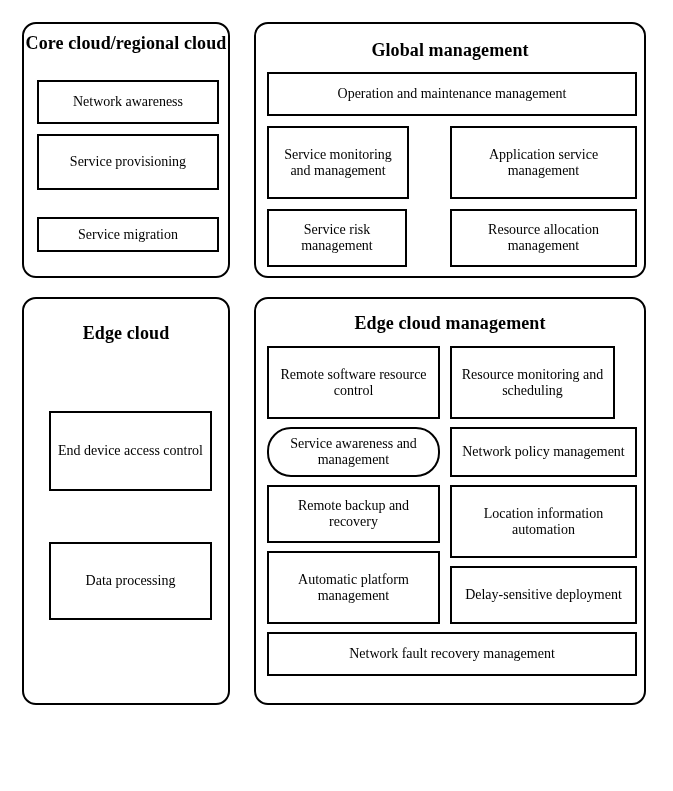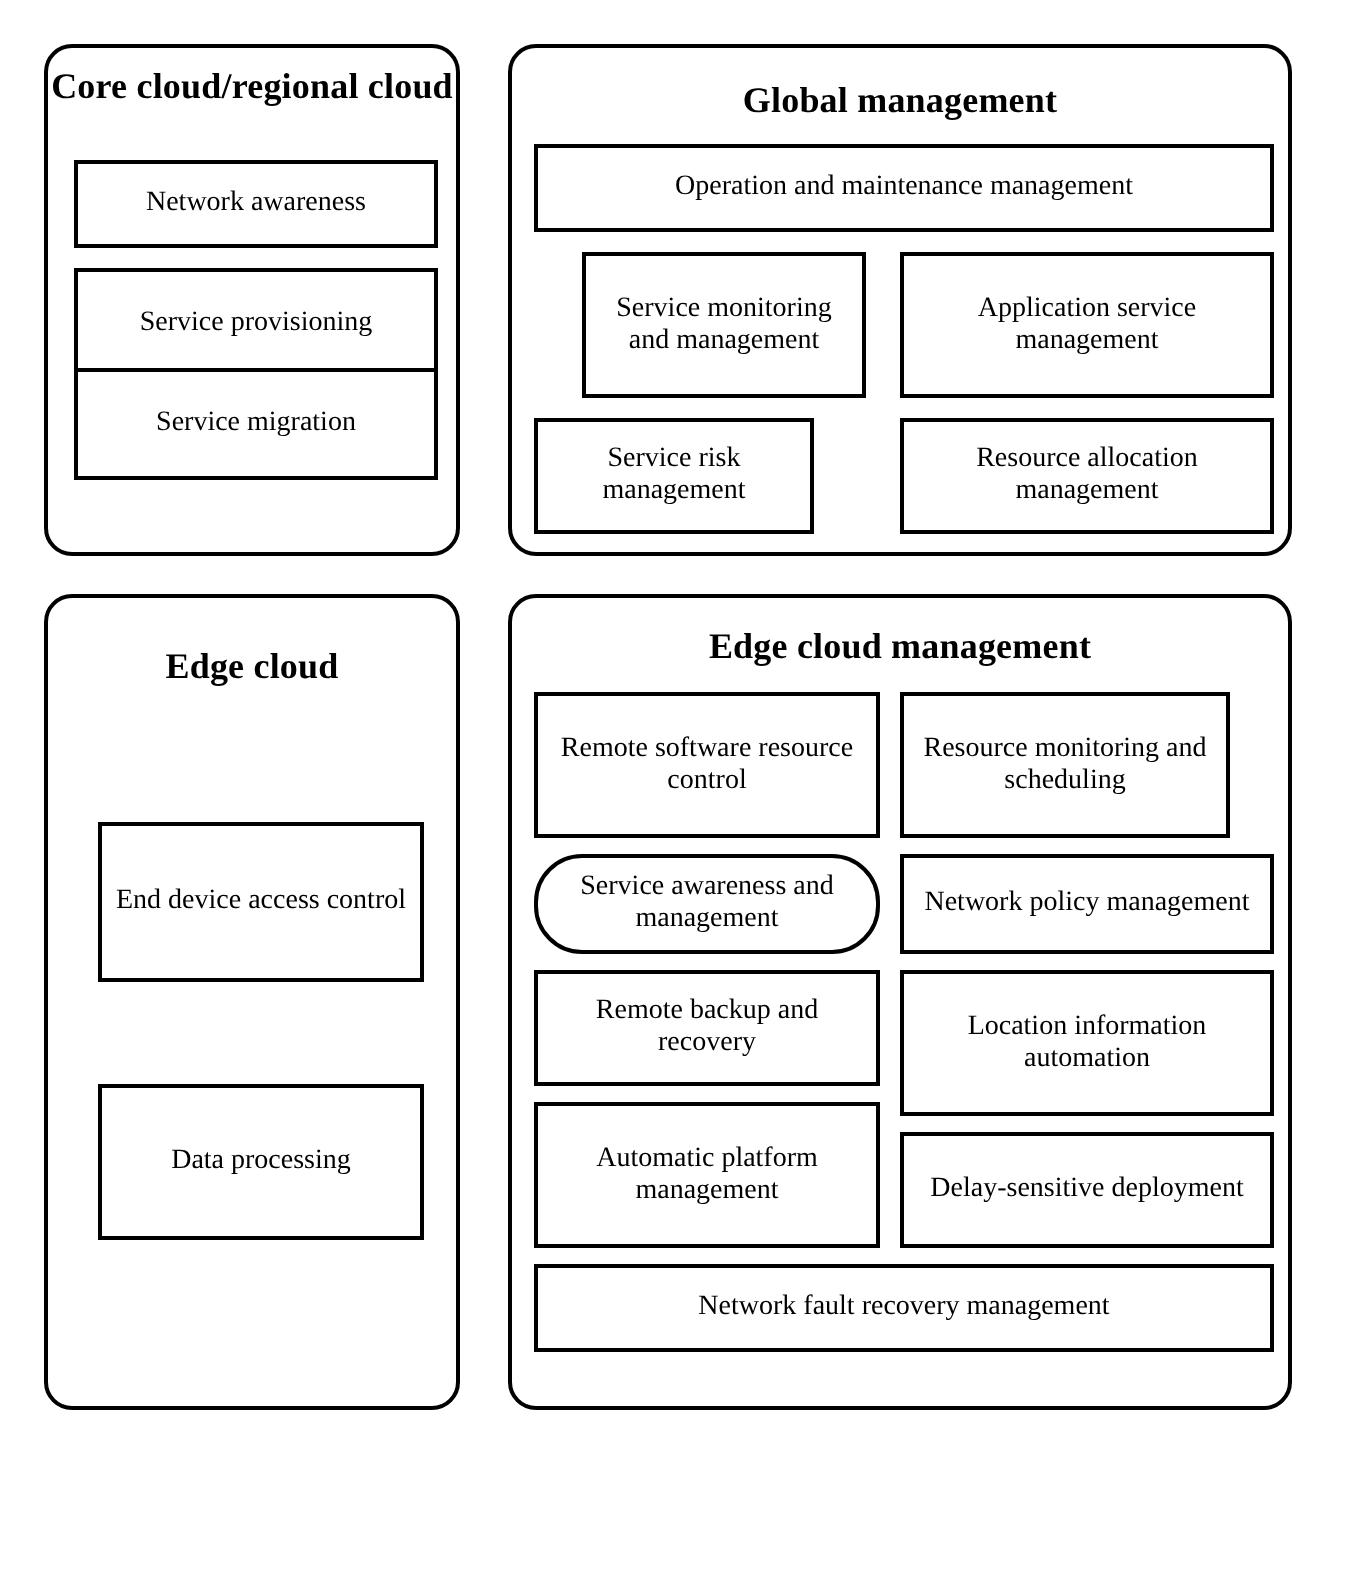--- a/index.html
+++ b/index.html
@@ -54,25 +54,25 @@
   #panel-edge-mgmt   { left: 254px; top: 297px; width: 392px; height: 408px; }
 
   .fgroup-title.core    { padding-top: 9px; }
   .fgroup-title.global  { padding-top: 16px; }
   .fgroup-title.edge    { padding-top: 24px; }
   .fgroup-title.edgemgt { padding-top: 14px; }
 
   
   #core-b0 { left: 13px; top: 56px;  width: 182px; height: 44px; }
   #core-b1 { left: 13px; top: 110px; width: 182px; height: 56px; }
-  #core-b2 { left: 13px; top: 160px; width: 182px; height: 56px; text-align: right; }
+  #core-b2 { left: 13px; top: 193px; width: 182px; height: 35px; text-align: right; }
 
   
   #glob-b0 { left: 11px;  top: 48px;  width: 370px; height: 44px; }
-  #glob-b1 { left: 11px;  top: 102px; width: 142px; height: 73px; margin-left: 24px; }
+  #glob-b1 { left: 11px;  top: 102px; width: 142px; height: 73px; }
   #glob-b2 { left: 194px; top: 102px; width: 187px; height: 73px; }
   #glob-b3 { left: 11px;  top: 185px; width: 140px; height: 58px; }
   #glob-b4 { left: 194px; top: 185px; width: 187px; height: 58px; }
 
   
   #edge-b0 { left: 25px; top: 112px; width: 163px; height: 80px; }
   #edge-b1 { left: 25px; top: 243px; width: 163px; height: 78px; }
 
   
   #emgt-b0 { left: 11px;  top: 47px;  width: 173px; height: 73px; }

